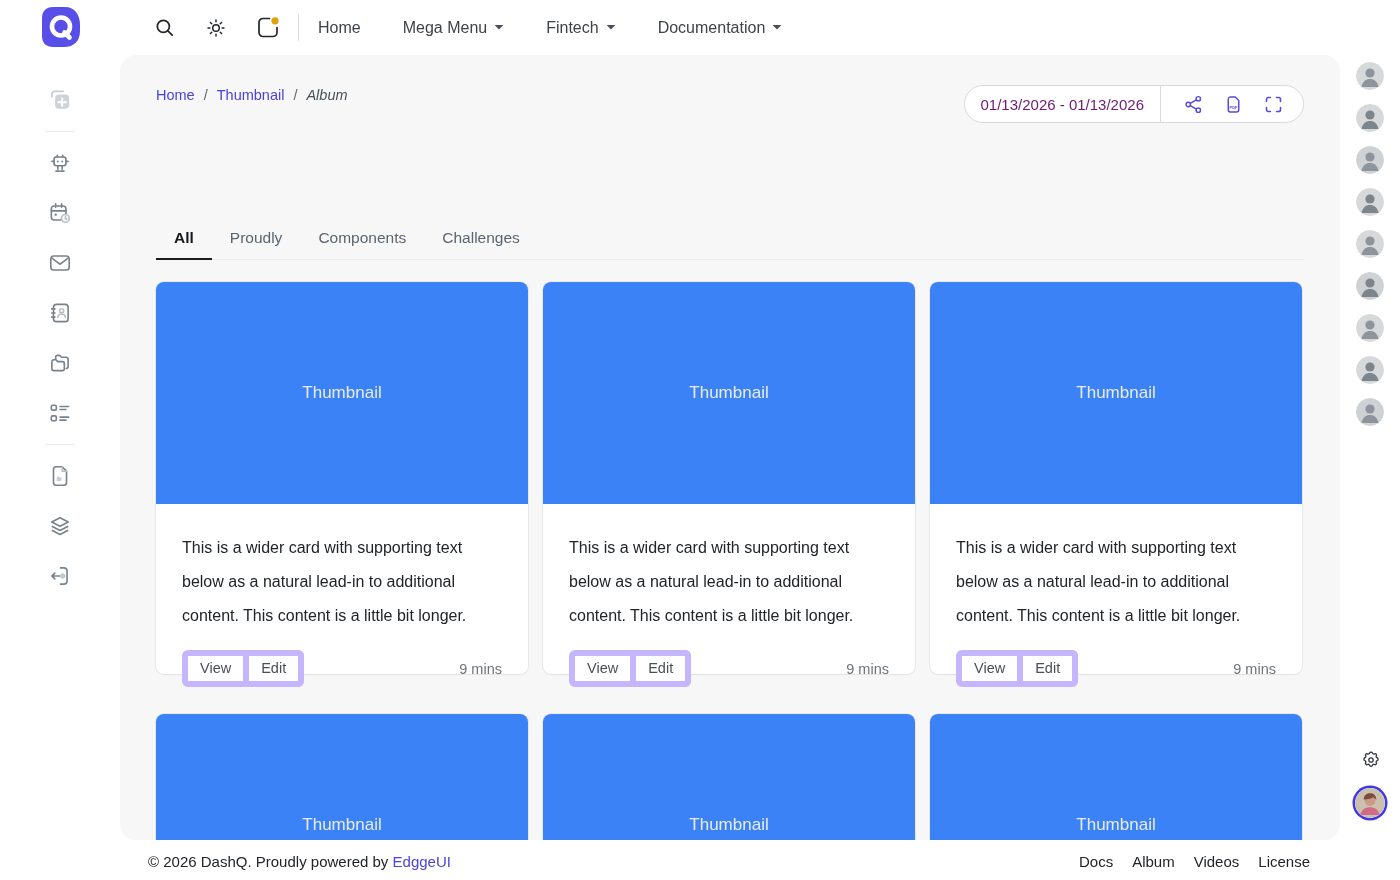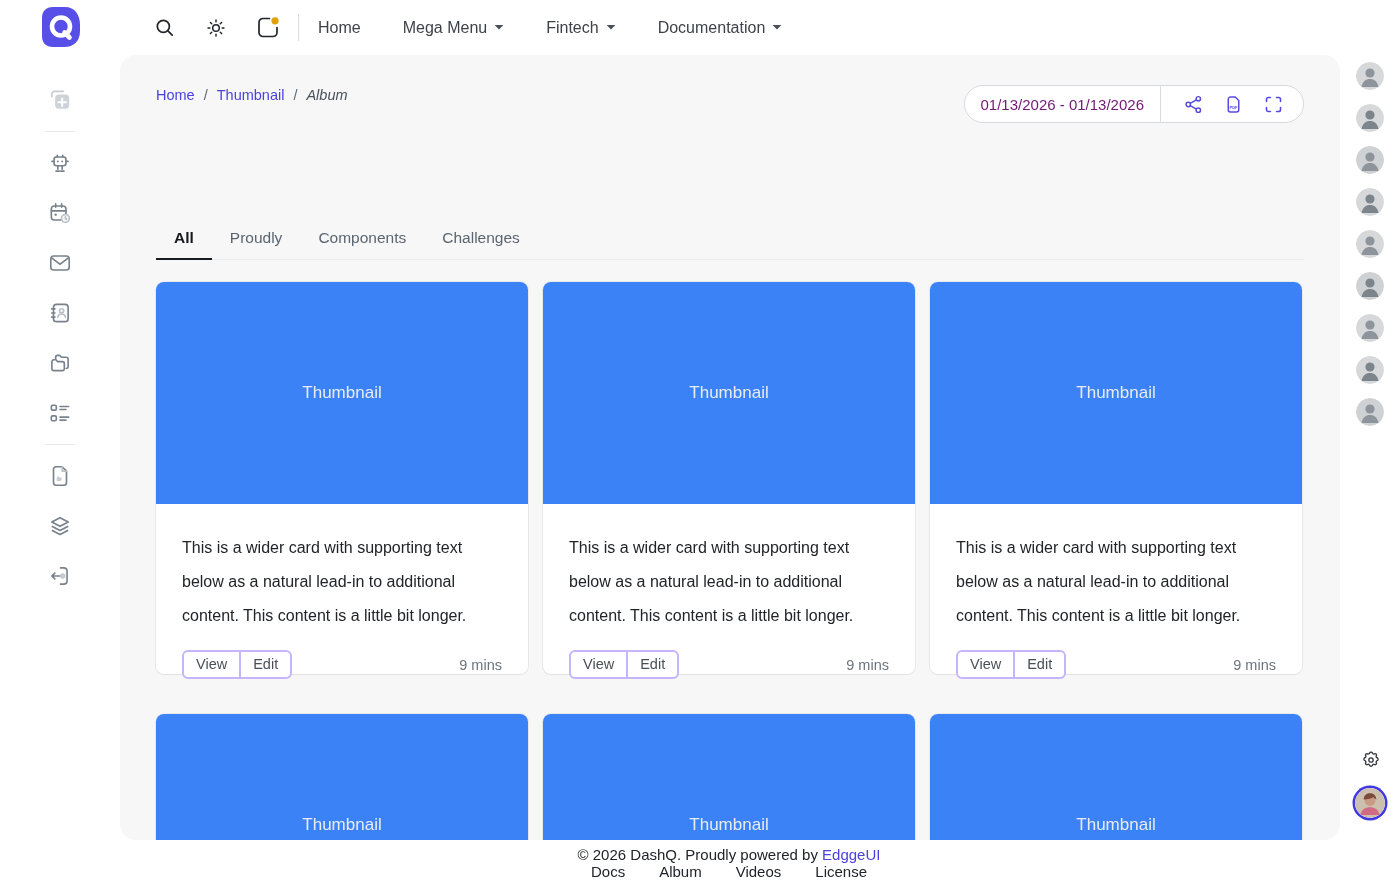--- a/index.html
+++ b/index.html
@@ -47,41 +47,41 @@
 
   
   .grid { margin-top:22px; display:grid; grid-template-columns:repeat(3,372px); gap:40px 15px; }
   .card { background:#fff; border-radius:8px; box-shadow:0 0 0 1px rgba(0,0,0,.05), 0 1px 2px rgba(0,0,0,.04); height:392px; }
   .thumb { height:222px; background:#3b82f6; border-radius:8px 8px 0 0; display:flex; align-items:center; justify-content:center; }
   .thumb-label { color:#e9ecef; font-size:17px; }
   .card-body { padding:27px 26px 0 26px; }
   .card-text { font-size:16px; line-height:34px; color:#212529; }
   .card-foot { margin-top:17px; display:flex; justify-content:space-between; align-items:center; }
   .btn-group { display:flex; }
-  .btn { background:#fff; border:2px solid #c4b5fd; color:#495057; font-size:14.5px;
+  .btn { background:#fff; border:6px solid #c4b5fd; color:#495057; font-size:14.5px;
     padding:4px 12px 5px 12px; cursor:pointer; font-family:inherit; }
   .btn.first { border-radius:6px 0 0 6px; }
   .btn.last { border-radius:0 6px 6px 0; border-left:none; }
   .card-meta { font-size:14.5px; color:#6c757d; }
 
   
   .rail { position:absolute; left:1356px; top:62px; width:28px; display:flex; flex-direction:column; gap:14px; }
   .rail-avatar { width:28px; height:28px; border-radius:50%; overflow:hidden; cursor:pointer; }
   .rail-avatar:nth-child(2n) svg .sil { fill:#7d858c; }
   .rail-avatar:nth-child(3n) svg .bg { fill:#cfd2d4; }
   .gear { position:absolute; left:1361px; top:750px; width:20px; height:20px; cursor:pointer; }
   .user-avatar { position:absolute; left:1355px; top:788px; width:30px; height:30px; border-radius:50%;
     box-shadow:0 0 0 2.5px #4038e0; overflow:hidden; cursor:pointer; }
 
   
   .footer { position:absolute; left:148px; top:846px; width:1162px; height:30px;
-    display:flex; justify-content:space-between; align-items:center; font-size:15px;flex-direction:column; }
+    display:flex; justify-content:space-between; align-items:center; font-size:15px; }
   .footer-left { color:#212529; }
   .footer-left a { color:#4a43dc; text-decoration:none; cursor:pointer; }
-  .footer-links { display:flex; gap:34px; }
+  .footer-links { display:flex; gap:19px; }
   .footer-links a { color:#212529; text-decoration:none; cursor:pointer; }
 
   svg { display:block; }
 </style>
 </head>
 <body>
 
 <div class="topbar">
   <div class="logo">
     <svg viewBox="0 0 44 44" width="44" height="44">

